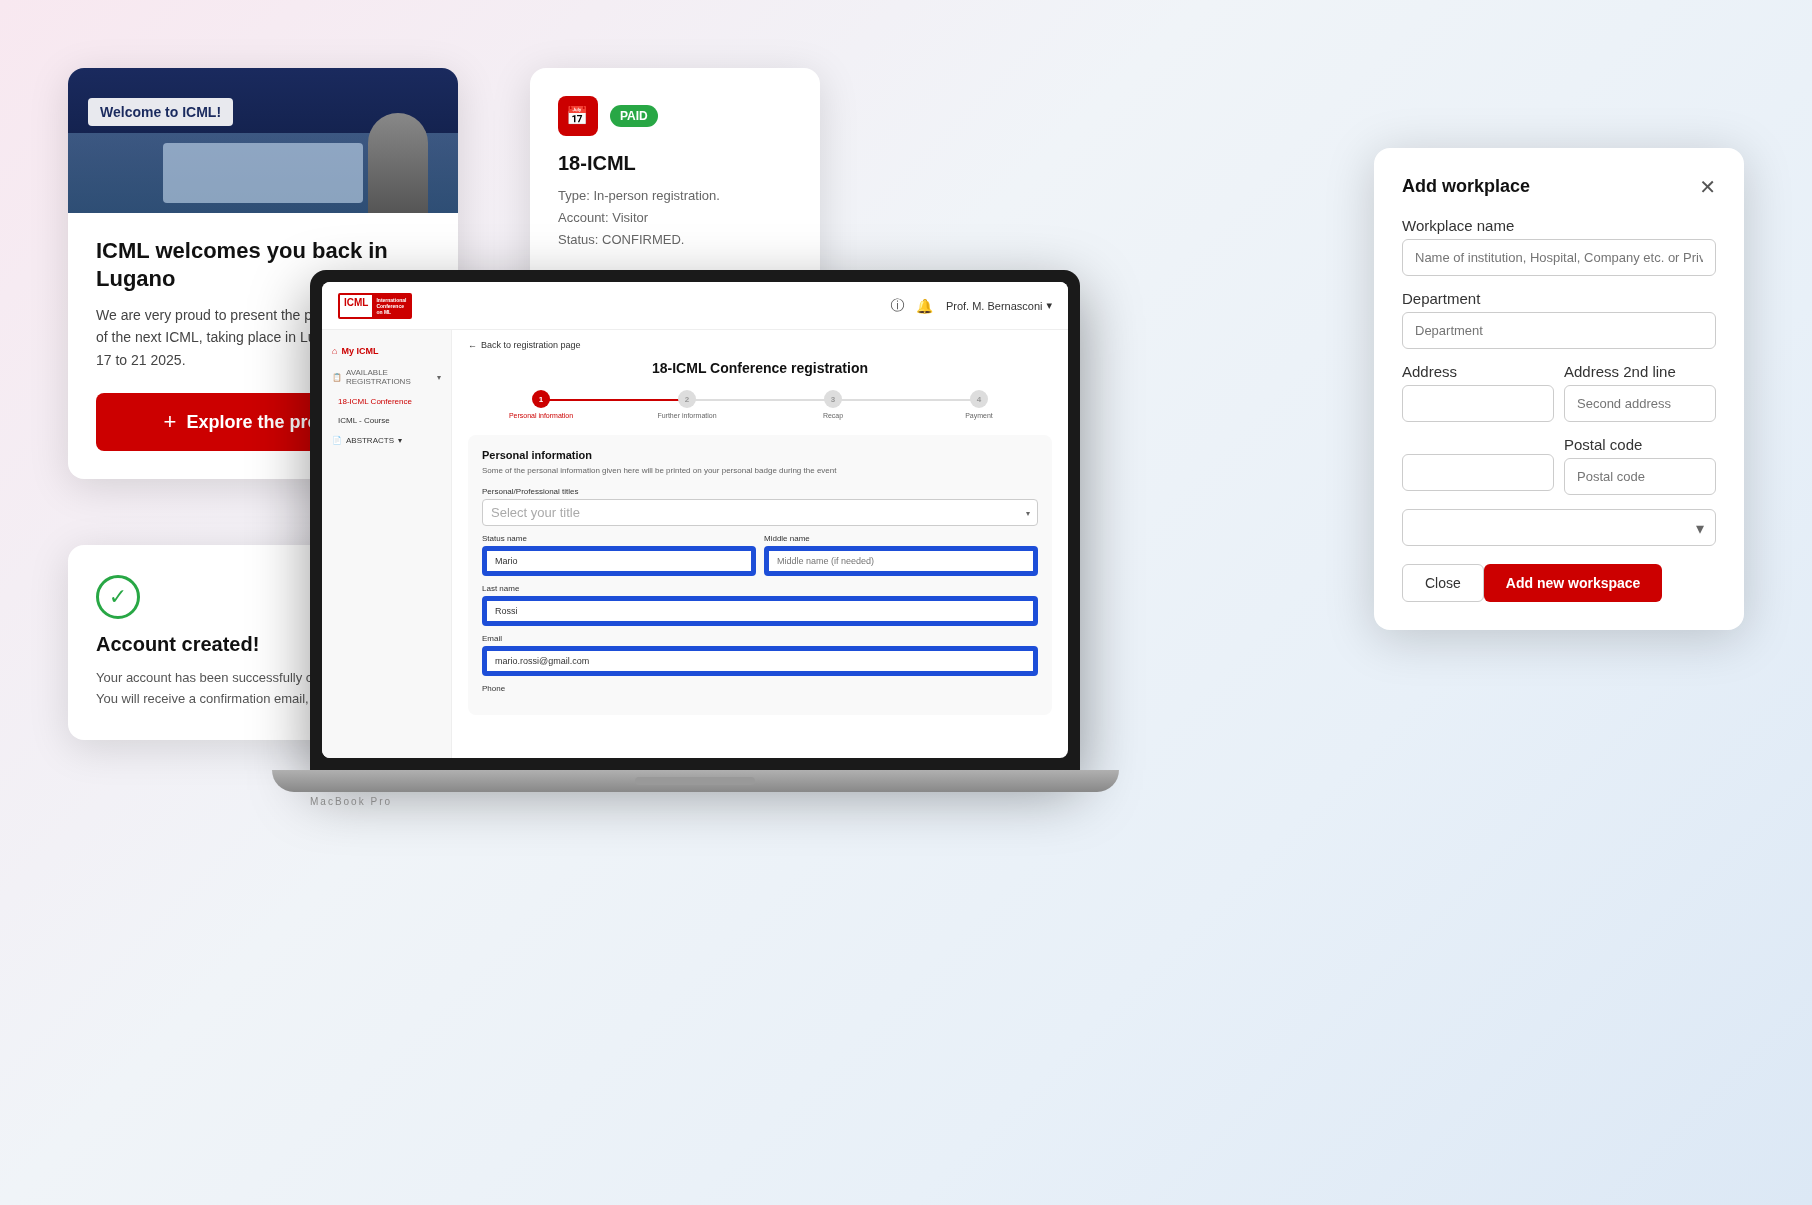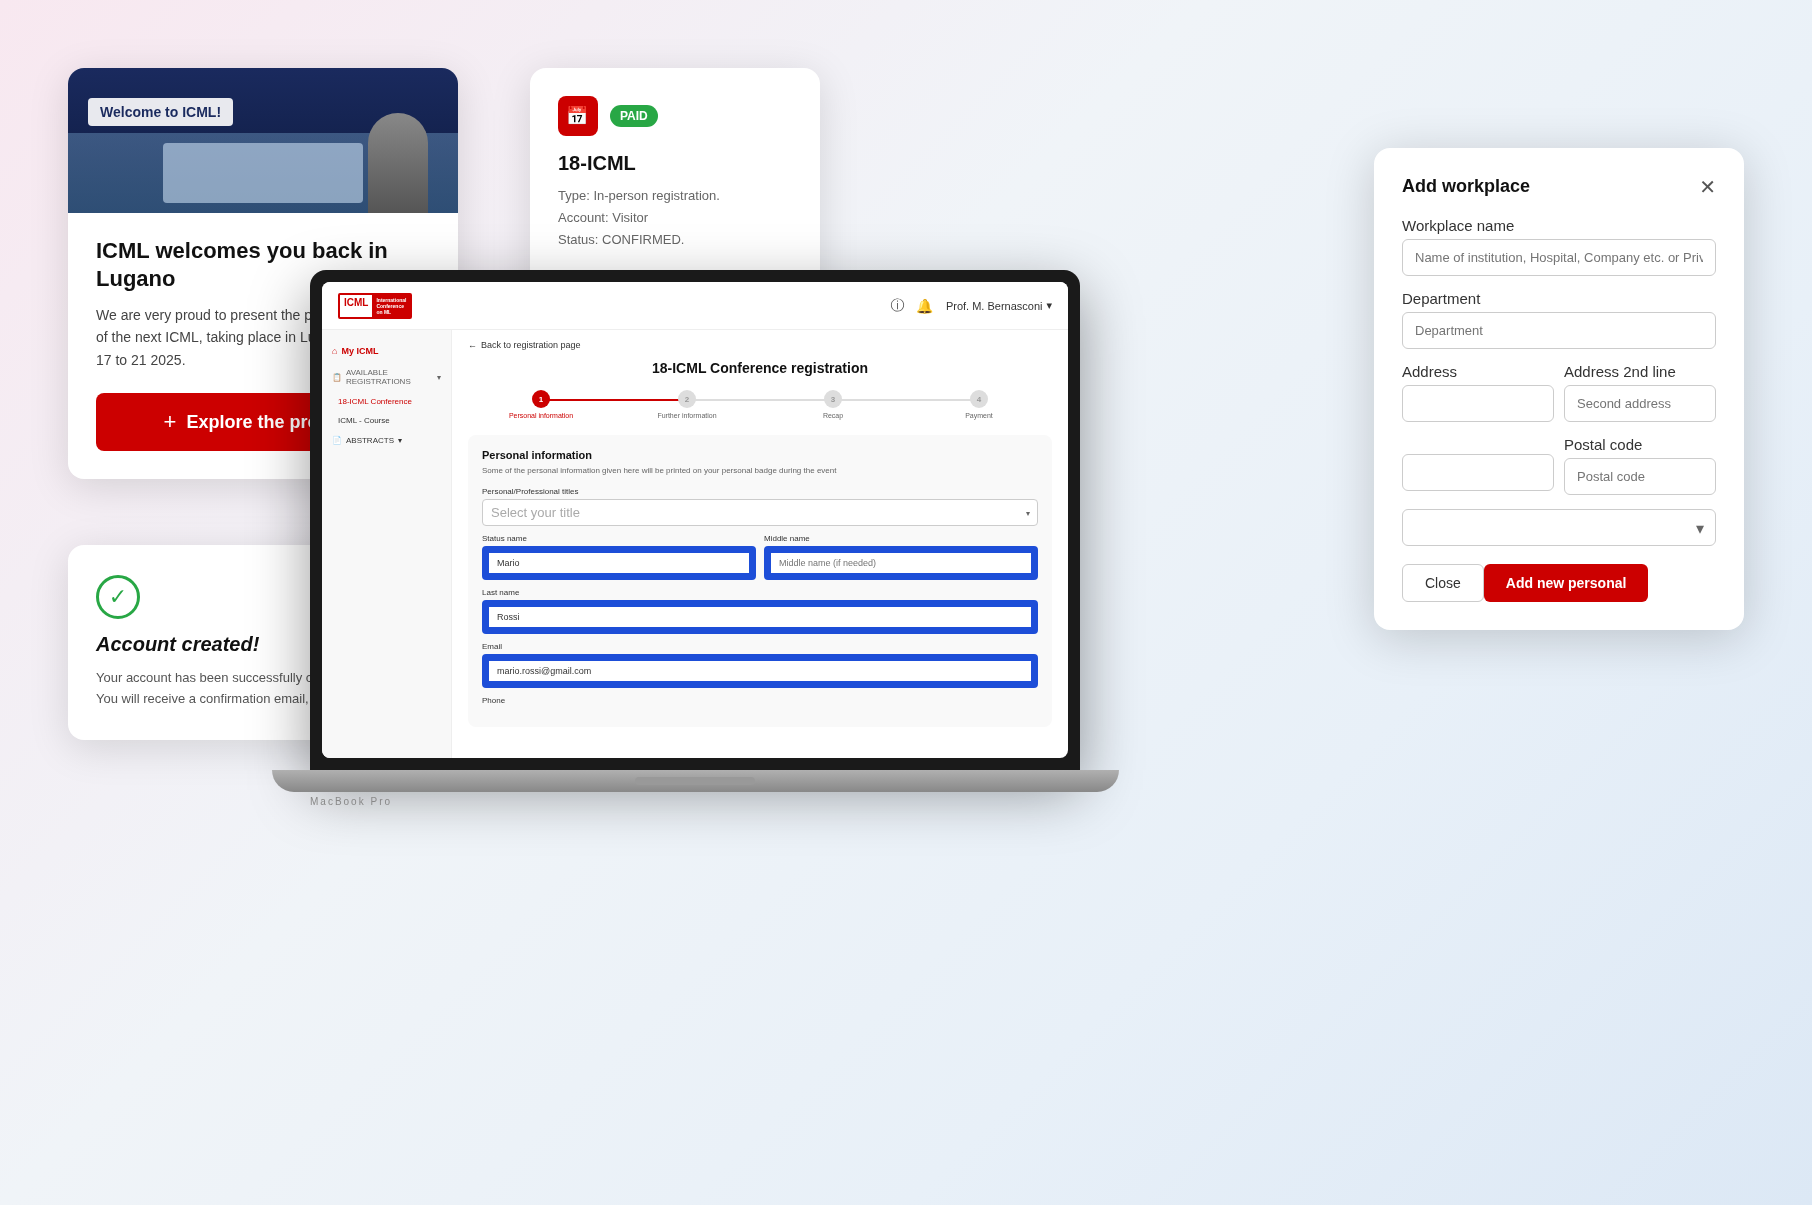--- a/index.html
+++ b/index.html
@@ -181,21 +181,20 @@
       justify-content: center;
       color: #28a745;
       font-size: 22px;
       margin-bottom: 14px;
     }
     .account-card h2 {
       font-size: 20px;
       font-weight: 800;
       color: #111;
       margin-bottom: 12px;
-      font-style: italic;
     }
     .account-card p {
       font-size: 13px;
       color: #555;
       line-height: 1.6;
     }
 
     
     .workplace-modal {
       position: absolute;
@@ -543,21 +542,21 @@
     }
     .form-label-sm {
       font-size: 8px;
       color: #333;
       margin-bottom: 3px;
       display: block;
     }
     .form-input-sm {
       width: 100%;
       padding: 5px 8px;
-      border: 7px solid #1d4ed8;
+      border: 5px solid #1d4ed8;
       border-radius: 4px;
       font-size: 9px;
       color: #333;
     }
     .form-grid-2 {
       display: grid;
       grid-template-columns: 1fr 1fr;
       gap: 8px;
       margin-bottom: 8px;
     }
@@ -706,21 +705,21 @@
   </div>
   <div class="form-field">
     <div class="select-wrapper">
       <select class="form-select">
         <option value=""></option>
       </select>
     </div>
   </div>
   <div class="modal-footer">
     <button class="btn-close">Close</button>
-    <button class="btn-add">Add new personal</button>
+    <button class="btn-add">Add new workspace</button>
   </div>
 </div>
 
 <div class="laptop-wrapper">
   <div class="laptop-screen">
     <div class="screen-inner">
 
       <div class="app-nav">
         <div class="app-logo">
           <div class="logo-icml-box">

